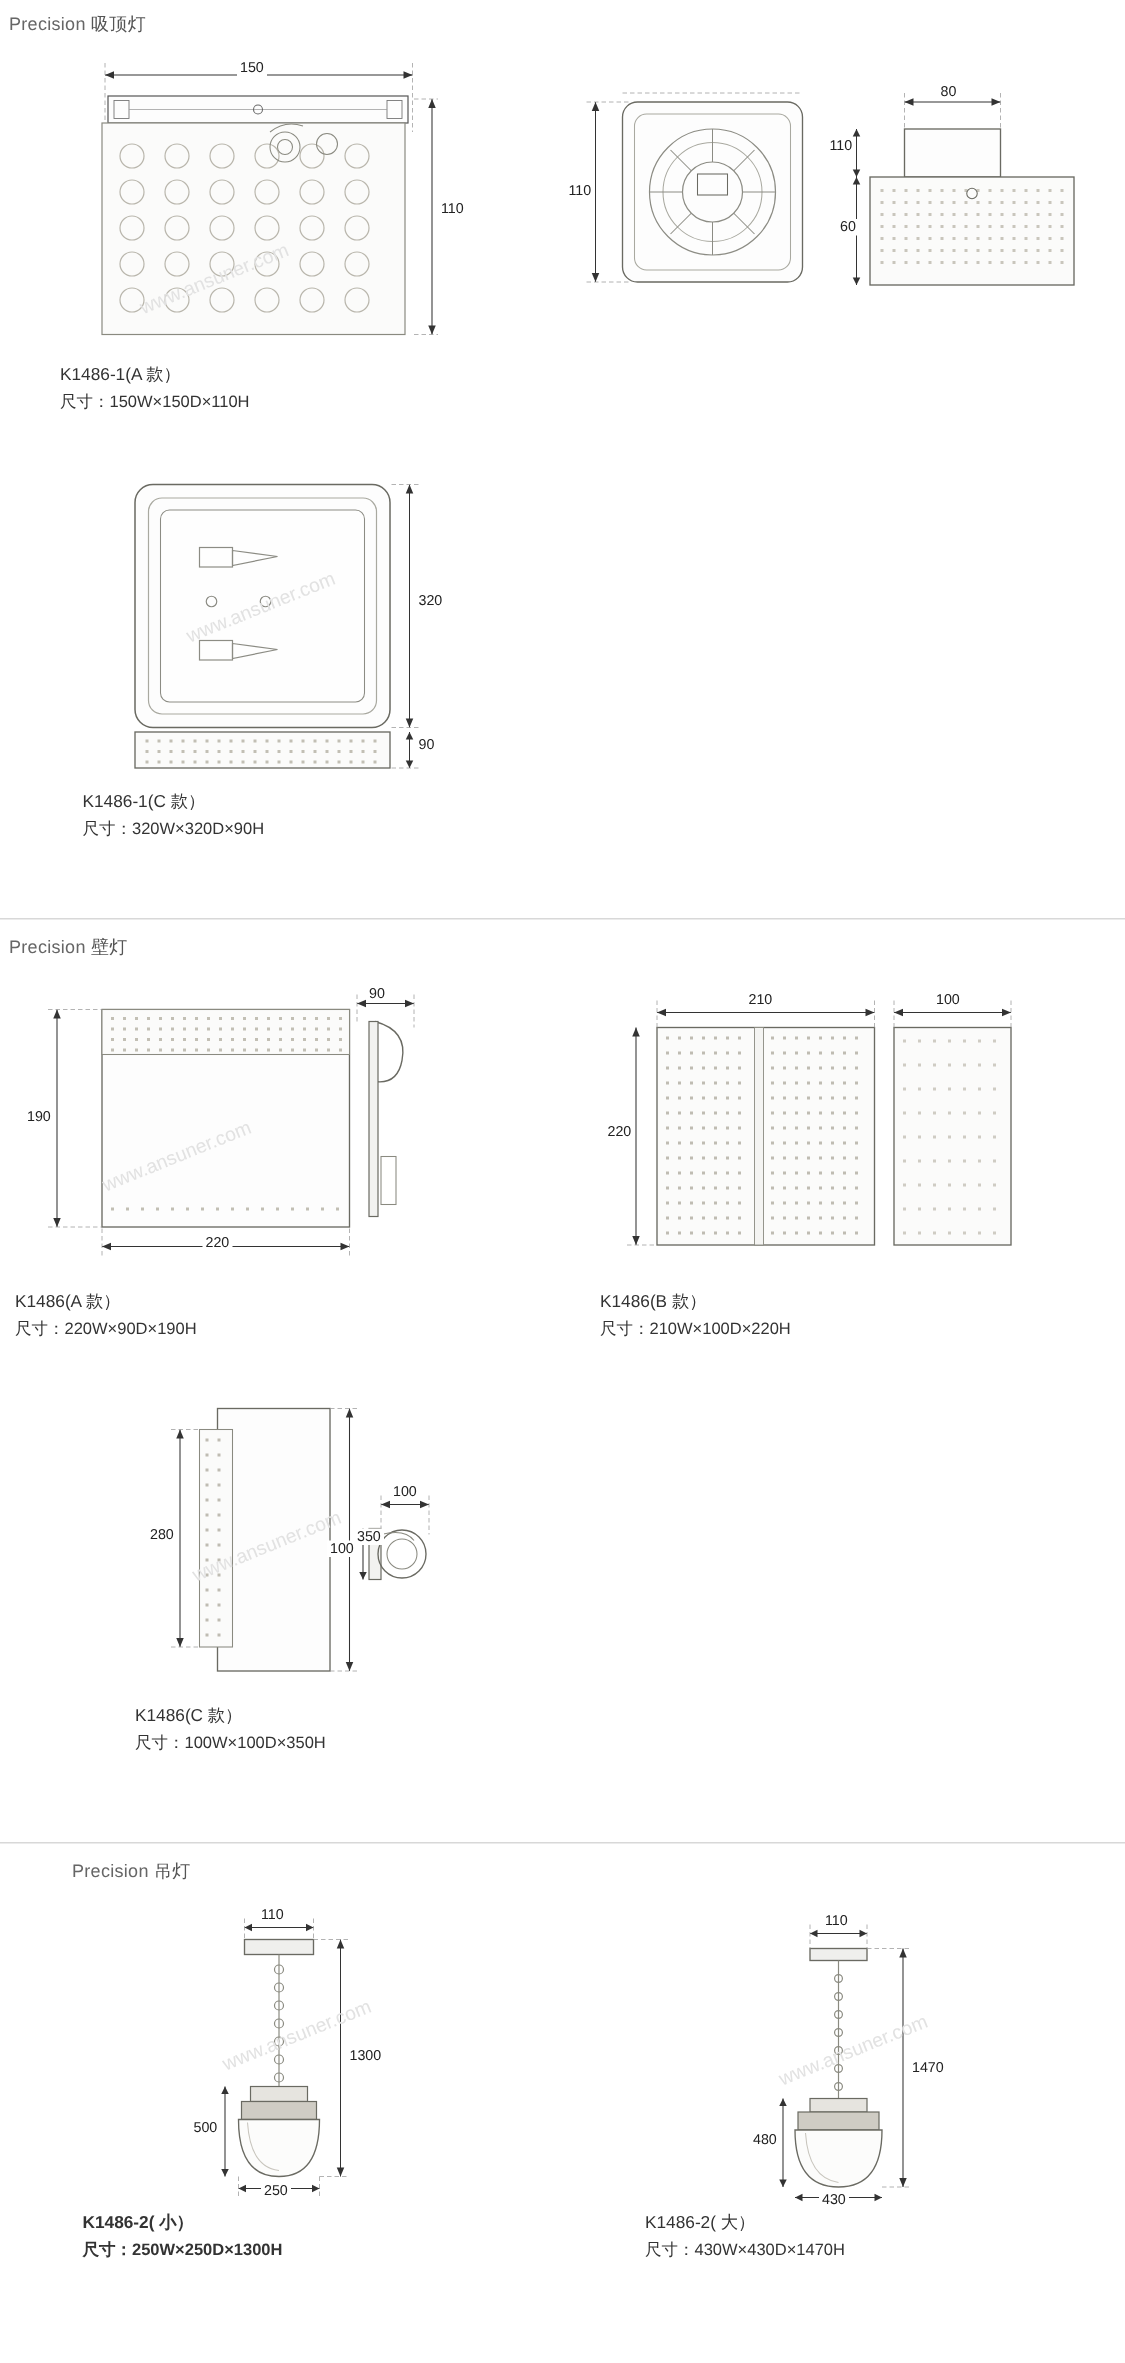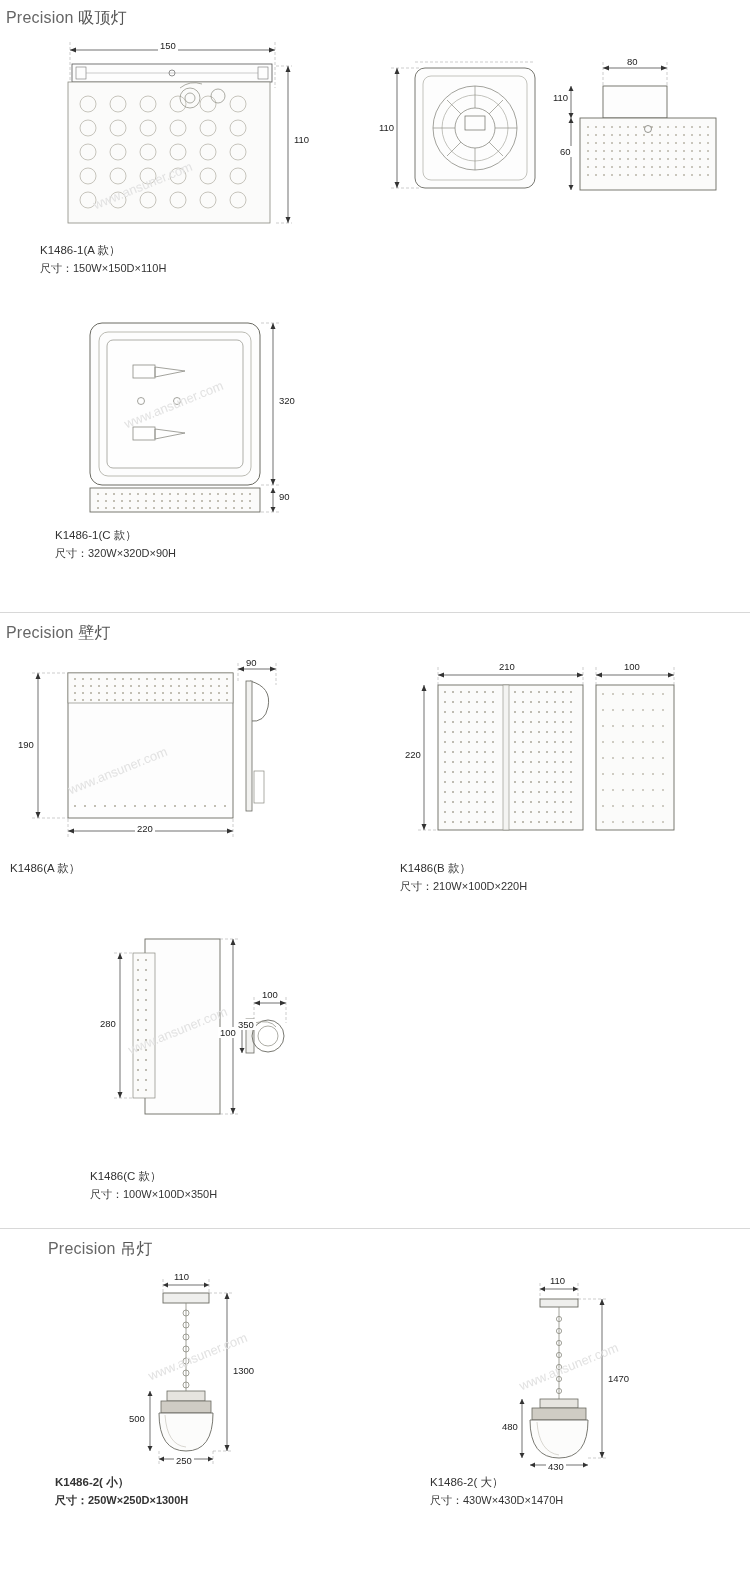--- a/index.html
+++ b/index.html
@@ -13,21 +13,21 @@
     position: relative;
     font-family: "Liberation Sans", sans-serif;
     color: #333;
     overflow: hidden;
   }
   .section {
     position: relative;
     width: 750px;
   }
   .section-header {
-    font-size: 16px;
+    font-size: 12px;
     color: #555;
     padding: 8px 0 0 6px;
     letter-spacing: 0.2px;
   }
   .section-header .brand { color: #666; }
   .divider {
     width: 750px;
     height: 1px;
     background: #d8d8d8;
   }
@@ -551,20 +551,21 @@
         <line x1="228" y1="10" x2="228" y2="28" stroke="#999" stroke-width="0.5" stroke-dasharray="3,2"></line>
         <line x1="266" y1="10" x2="266" y2="32" stroke="#999" stroke-width="0.5" stroke-dasharray="3,2"></line>
       </svg>
       <div class="dim" style="left:234px; top:4px;">90</div>
       <div class="dim" style="left:6px; top:86px;">190</div>
       <div class="dim" style="left:125px; top:170px;">220</div>
       <div class="wm" style="left:55px; top:110px;">www.ansuner.com</div>
     </div>
     <div class="caption" style="padding-top:6px;">
       <div>K1486(A 款）</div>
+      <div class="spec">尺寸：220W×90D×190H</div>
     </div>
   </div>
 
   <div class="item" style="left:400px; top:40px; width:310px;">
     <div class="dwg" style="height:200px;">
       <svg width="310" height="200" viewBox="0 0 310 200">
 
         <rect x="38" y="32" width="145" height="145" fill="#fbfbfa" stroke="#6a6a62" stroke-width="0.9"></rect>
         <rect x="103" y="32" width="6" height="145" fill="#f4f4f2" stroke="#8a8a80" stroke-width="0.6"></rect>
         <g fill="#bfbcb2">
@@ -937,21 +938,21 @@
         <line x1="152" y1="96" x2="152" y2="130" stroke="#333" stroke-width="0.7"></line>
         <path d="M152 96 l-2.5 5 h5 z" fill="#333"></path>
         <path d="M152 130 l-2.5 -5 h5 z" fill="#333"></path>
       </svg>
       <div class="dim" style="left:8px; top:95px;">280</div>
       <div class="dim" style="left:146px; top:96px;">350</div>
       <div class="dim" style="left:170px; top:66px;">100</div>
       <div class="dim" style="left:128px; top:104px;">100</div>
       <div class="wm" style="left:35px; top:100px;">www.ansuner.com</div>
     </div>
-    <div class="caption" style="padding-top:2px;margin-top:32px;">
+    <div class="caption" style="padding-top:2px;">
       <div>K1486(C 款）</div>
       <div class="spec">尺寸：100W×100D×350H</div>
     </div>
   </div>
 </div>
 
 <div class="divider" style="position:absolute; top:1228px;"></div>
 
 <div class="section" style="position:absolute; top:1229px; height:346px;">
   <div class="section-header" style="padding-top:10px;margin-left:42px;">

